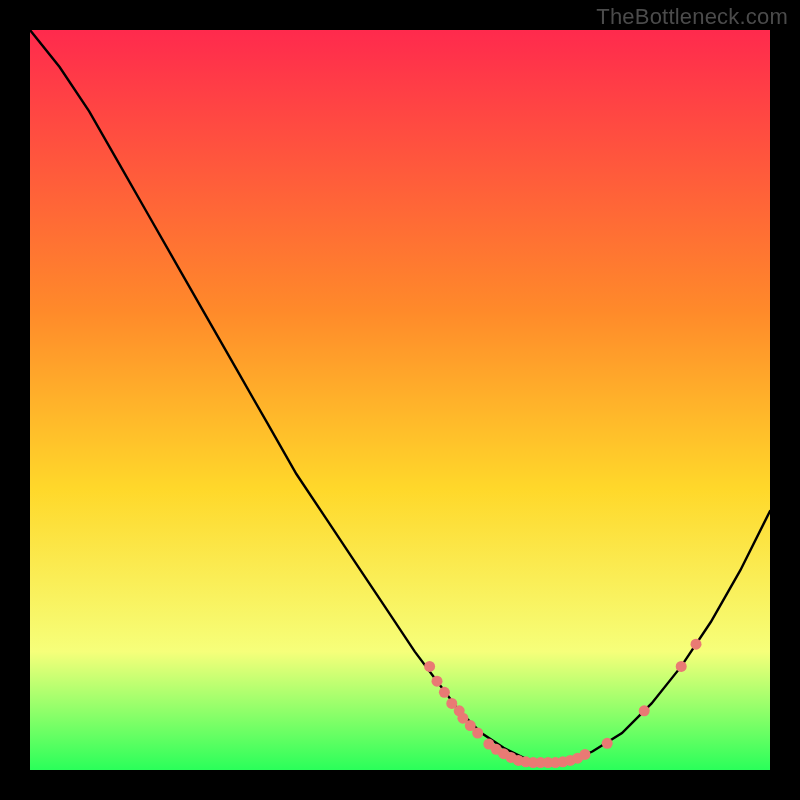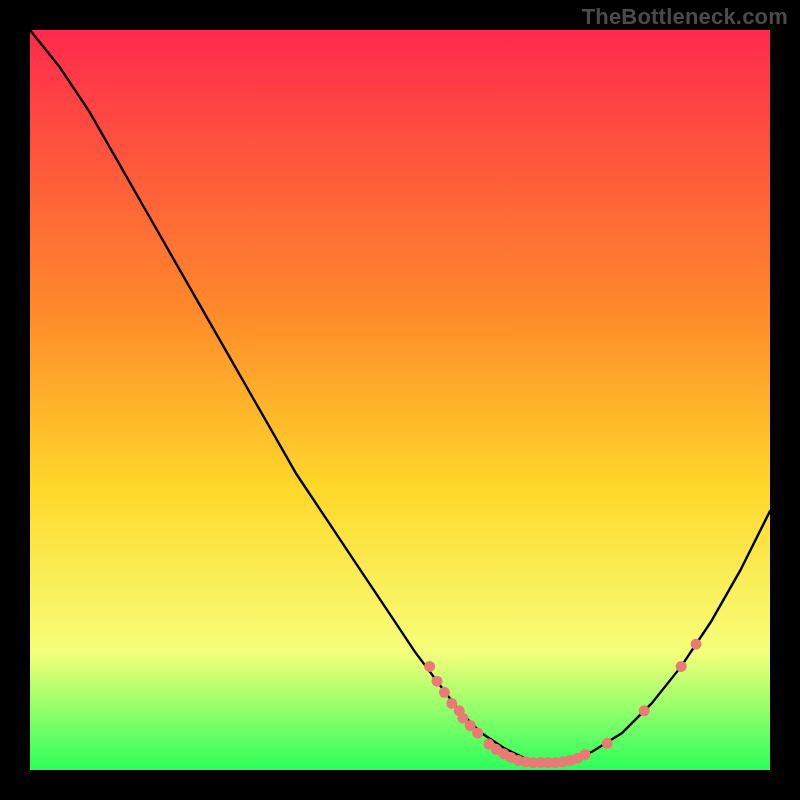--- a/index.html
+++ b/index.html
@@ -18,21 +18,21 @@
     width: 800px;
     height: 800px;
     background: #000;
   }
   .watermark {
     position: absolute;
     top: 4px;
     right: 12px;
     color: #4b4b4b;
     font-size: 22px;
-    font-weight: 700;
+    font-weight: 400;
     letter-spacing: 0.2px;
     user-select: none;
     text-align: center;
   }
   .plot-wrap {
     position: absolute;
     left: 30px;
     top: 30px;
     width: 740px;
     height: 740px;

